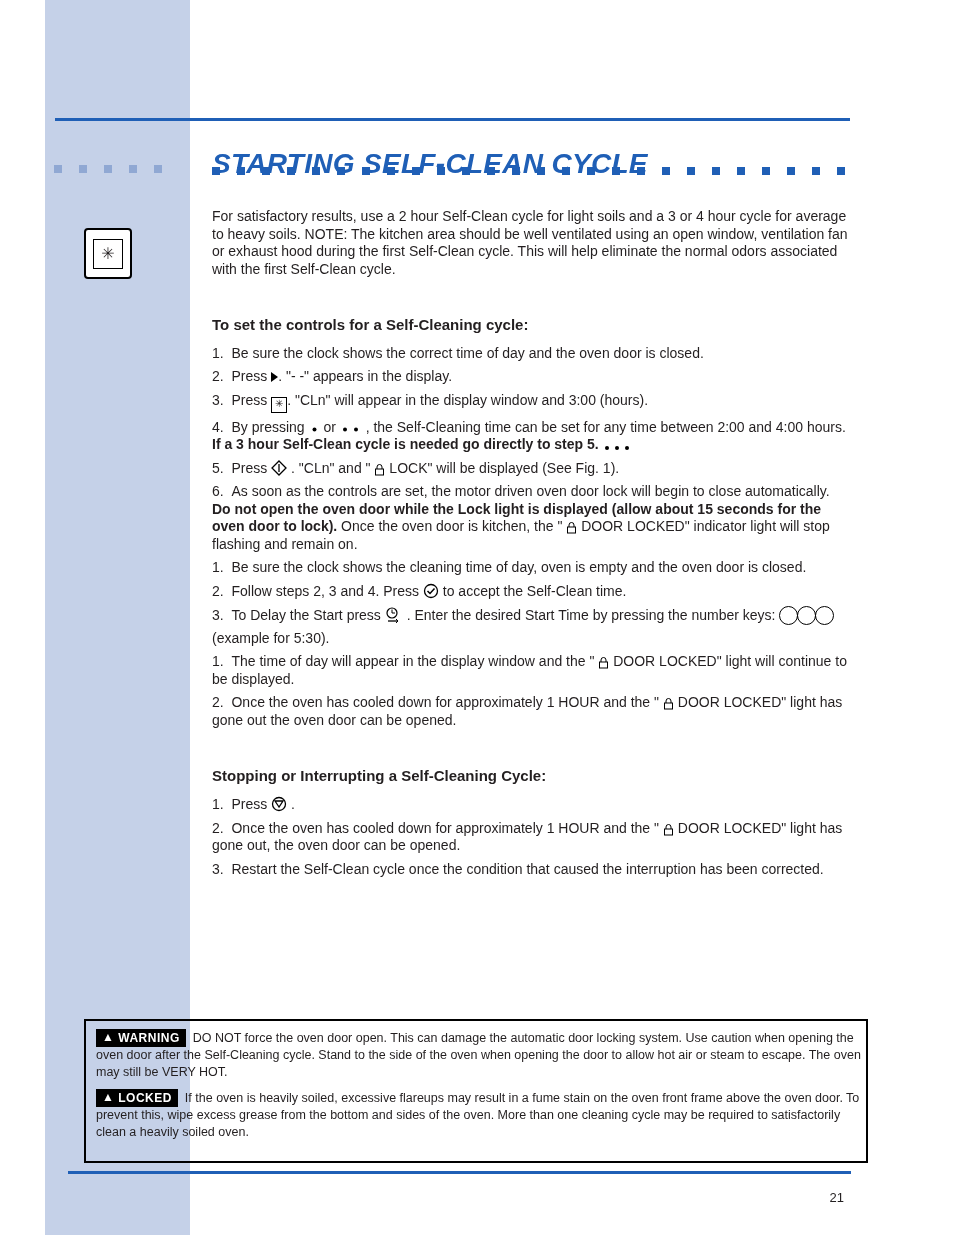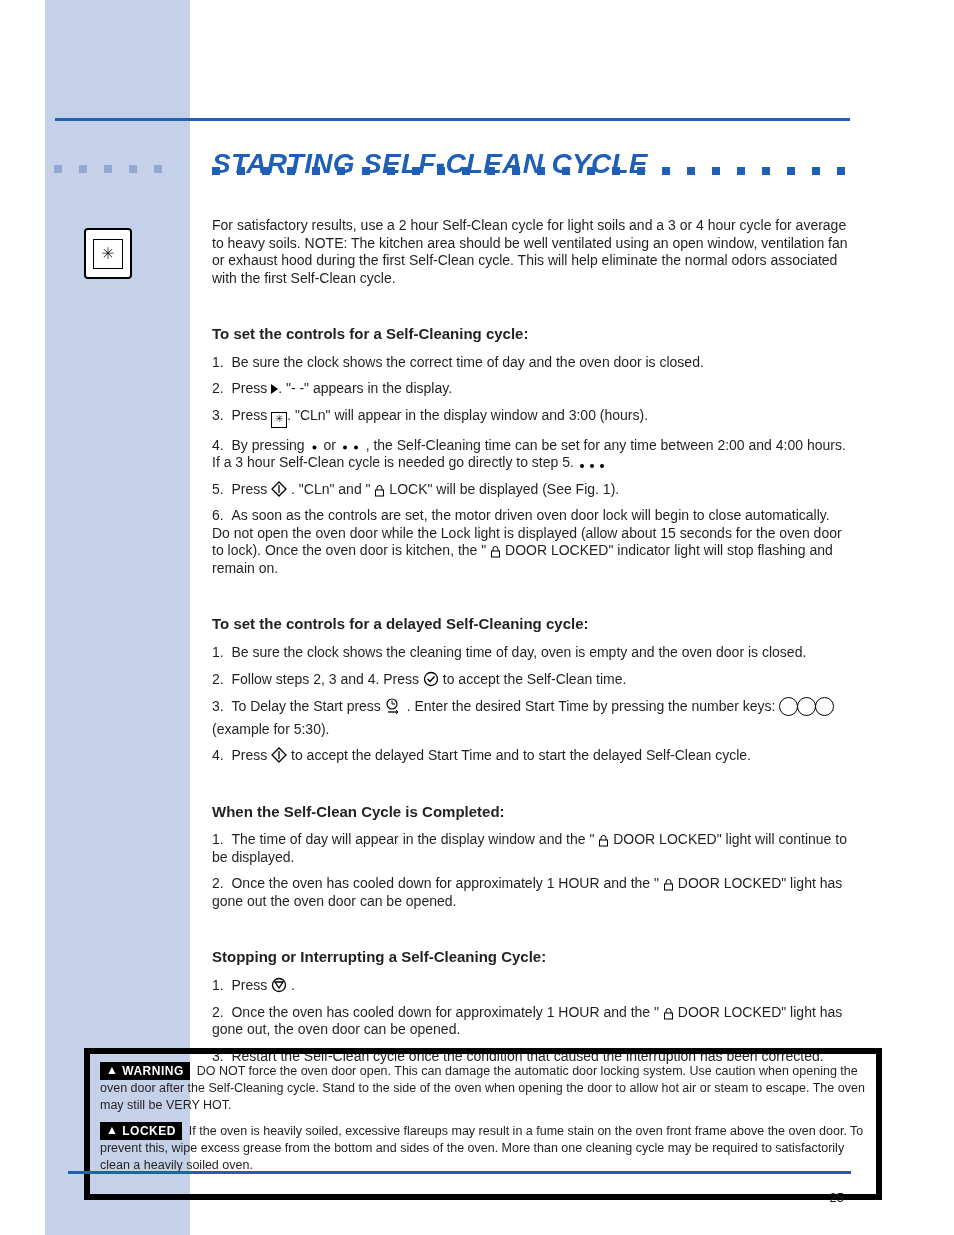--- a/index.html
+++ b/index.html
@@ -7,31 +7,31 @@
   .side { position:absolute; left:45px; top:0; width:145px; height:1235px; background:#c5d1e8; }
   .side-dots { position:absolute; left:54px; top:165px; display:flex; gap:17px; }
   .sq { width:8px; height:8px; background:#90a8d3; }
   .hr { position:absolute; left:55px; top:118px; width:795px; height:3px; background:#1f5fb6; }
   .hr2 { position:absolute; left:68px; top:1171px; width:783px; height:3px; background:#1f5fb6; }
   .title-row { position:absolute; left:212px; top:148px; font-family: Arial, Helvetica, sans-serif; }
   .title { font-size:28px; font-weight:bold; color:#1f5fb6; font-style:italic; letter-spacing:0.3px; font-family:"Arial Narrow",Arial, sans-serif; font-stretch:condensed;}
   .mdots { position:absolute; left:212px; top:167px; display:flex; gap:17px; }
   .bsq { width:8px; height:8px; background:#1f5fb6; }
   .content { position:absolute; left:212px; top:208px; width:638px; font-size:14px; line-height:1.25; }
-  .content p { margin:9px 0 6px 0; }
-  .bold { font-weight:normal; }
+  .content p { margin:0 0 6px 0; }
+  .bold { font-weight:bold; }
   .selfclean-icon { position:absolute; left:84px; top:228px; width:44px; height:47px; border:2px solid #000; border-radius:4px; background:#fff; display:flex; align-items:center; justify-content:center; }
   .sci-inner { width:28px; height:28px; border:1.5px solid #000; display:flex; align-items:center; justify-content:center; }
   .spark { font-size:16px; }
   .small-icon { display:inline-block; width:14px; height:14px; border:1px solid #000; font-size:10px; text-align:center; line-height:12px; vertical-align:-2px;}
   .tri { display:inline-block; width:0; height:0; border-top:5px solid transparent; border-bottom:5px solid transparent; border-left:7px solid #000; vertical-align:-1px;}
   svg.inl { vertical-align:-3px; }
   .sec-sub { font-weight:bold; font-size:15px; margin-top:38px; margin-bottom:10px; display:block; }
   .page-num { position:absolute; right:60px; bottom:30px; font-size:13px; }
-  .notice-box { position:absolute; left:84px; top:1048px; width:766px; border:6px solid #000000; padding:8px 10px 12px 10px; font-size:12.5px; line-height:1.35; }
+  .notice-box { position:absolute; left:84px; top:1019px; width:766px; border:2px solid #000000; padding:8px 4px 12px 10px; font-size:12.5px; line-height:1.35; }
   .badge { display:inline-block; background:#000; color:#fff; font-weight:bold; font-size:12px; padding:1px 6px; font-family:Arial,sans-serif; letter-spacing:0.5px;}
   .badge .ex { display:inline-block; transform:translateY(-1px); }
   .nb-row { margin-bottom:8px;}
   .circles { display:inline-block; vertical-align:-5px;}
   .circles span { display:inline-block; width:17px; height:17px; border:1.2px solid #000; border-radius:50%; margin-right:-1px;}
 </style>
 </head>
 <body>
 
 <div class="page">
@@ -120,50 +120,41 @@
       <span> LOCK" will be displayed (See Fig. 1).</span>
     </p>
     <p>6.&nbsp;&nbsp;<span>As soon as the controls are set, the motor driven oven door lock will begin to close automatically. </span><span class="bold">Do not open the oven door while the Lock light is displayed (allow about 15 seconds for the oven door to lock).</span><span> Once the oven door is kitchen, the "</span>
       <svg class="inl" width="11" height="12">
           <rect x="1.5" y="5" width="8" height="6" fill="none" stroke="#000"></rect>
           <path d="M3 5 V3 a2.5 2.5 0 0 1 5 0 V5" fill="none" stroke="#000"></path>
         </svg>
       <span> DOOR LOCKED" indicator light will stop flashing and remain on.</span>
     </p>
 
-    <span class="sec-sub">To set the controls for a delayed Self-Cleaning cycle:</span>
     <p>1.&nbsp;&nbsp;<span>Be sure the clock shows the cleaning time of day, oven is empty and the oven door is closed.</span></p>
     <p>2.&nbsp;&nbsp;<span>Follow steps 2, 3 and 4. Press </span>
       <svg class="inl" width="16" height="16">
           <circle cx="8" cy="8" r="6.5" fill="none" stroke="#000" stroke-width="1.3"></circle>
           <polyline points="4.5,8 7,10.5 11.5,5.5" fill="none" stroke="#000" stroke-width="1.5"></polyline>
         </svg>
       <span> to accept the Self-Clean time.</span>
     </p>
     <p>3.&nbsp;&nbsp;<span>To Delay the Start press </span>
       <svg class="inl" width="18" height="16">
           <circle cx="7" cy="6" r="5" fill="none" stroke="#000" stroke-width="1.2"></circle>
           <line x1="7" y1="6" x2="7" y2="2.5" stroke="#000"></line>
           <line x1="7" y1="6" x2="10" y2="6" stroke="#000"></line>
           <line x1="3" y1="14" x2="13" y2="14" stroke="#000" stroke-width="1.3"></line>
           <polyline points="11,12 13,14 11,16" fill="none" stroke="#000"></polyline>
         </svg>
       <span>. Enter the desired Start Time by pressing the number keys:</span>
       <span class="circles"><span></span><span></span><span></span></span>
       <span> (example for 5:30).</span>
     </p>
-    <p>4.&nbsp;&nbsp;<span>Press </span>
-      <svg class="inl" width="16" height="16">
-          <polygon points="8,1 15,8 8,15 1,8" fill="none" stroke="#000" stroke-width="1.3"></polygon>
-          <line x1="8" y1="4" x2="8" y2="12" stroke="#000" stroke-width="1.3"></line>
-        </svg>
-      <span> to accept the delayed Start Time and to start the delayed Self-Clean cycle.</span>
-    </p>
 
-    <span class="sec-sub">When the Self-Clean Cycle is Completed:</span>
     <p>1.&nbsp;&nbsp;<span>The time of day will appear in the display window and the "</span>
     <svg class="inl" width="11" height="12">
           <rect x="1.5" y="5" width="8" height="6" fill="none" stroke="#000"></rect>
           <path d="M3 5 V3 a2.5 2.5 0 0 1 5 0 V5" fill="none" stroke="#000"></path>
         </svg>
     <span> DOOR LOCKED" light will continue to be displayed.</span></p>
     <p>2.&nbsp;&nbsp;<span>Once the oven has cooled down for approximately 1 HOUR and the "</span>
     <svg class="inl" width="11" height="12">
           <rect x="1.5" y="5" width="8" height="6" fill="none" stroke="#000"></rect>
           <path d="M3 5 V3 a2.5 2.5 0 0 1 5 0 V5" fill="none" stroke="#000"></path>
@@ -192,14 +183,14 @@
       <span class="badge"><span class="ex">▲</span> <span>WARNING</span></span>
       &nbsp;<span>DO NOT force the oven door open. This can damage the automatic door locking system. Use caution when opening the oven door after the Self-Cleaning cycle. Stand to the side of the oven when opening the door to allow hot air or steam to escape. The oven may still be VERY HOT.</span>
     </div>
     <div class="nb-row">
       <span class="badge"><span class="ex">▲</span> <span>LOCKED</span></span>
       &nbsp;<span>If the oven is heavily soiled, excessive flareups may result in a fume stain on the oven front frame above the oven door. To prevent this, wipe excess grease from the bottom and sides of the oven. More than one cleaning cycle may be required to satisfactorily clean a heavily soiled oven.</span>
     </div>
   </div>
 
   <div class="hr2"></div>
-  <div class="page-num">25</div>
+  <div class="page-num">21</div>
 </div>
 
 </body></html>

